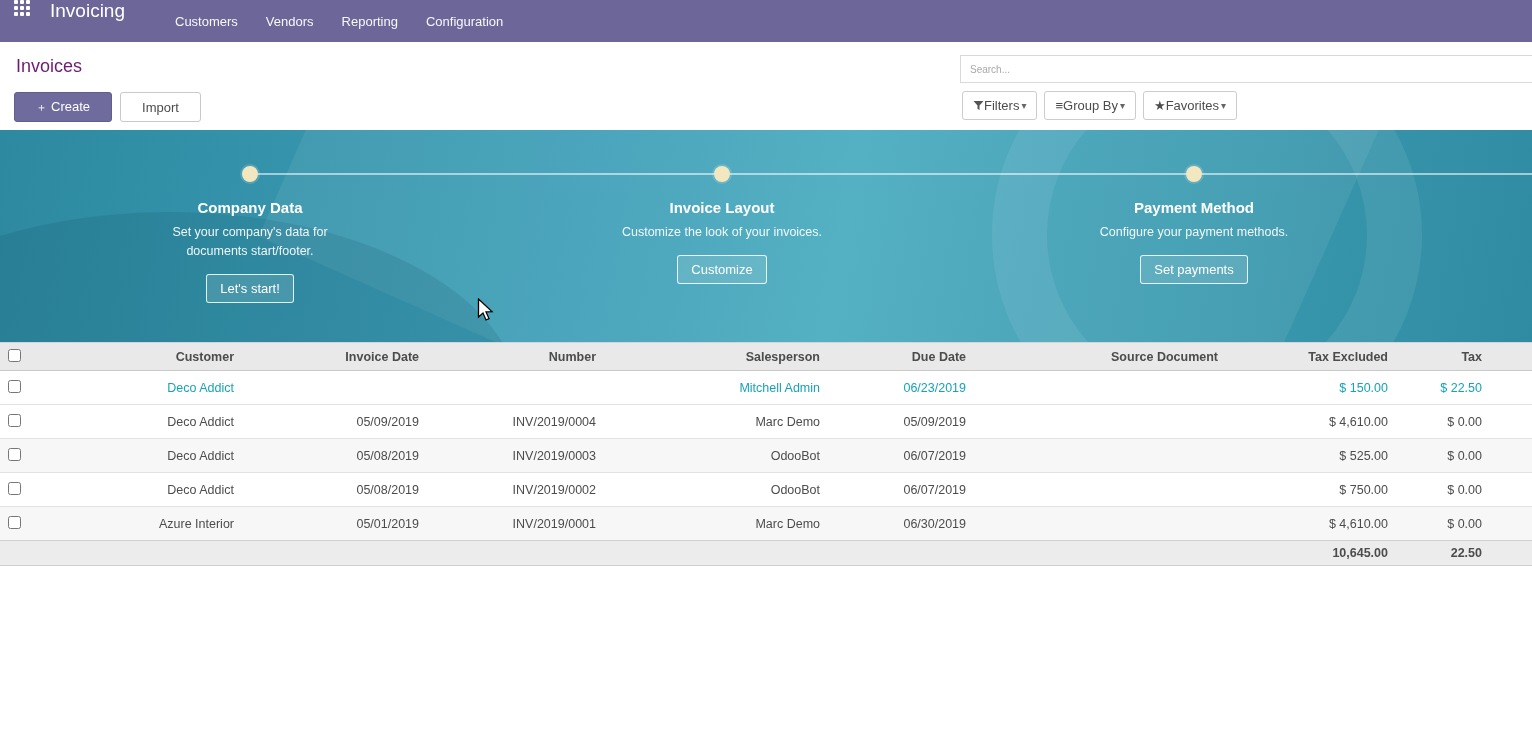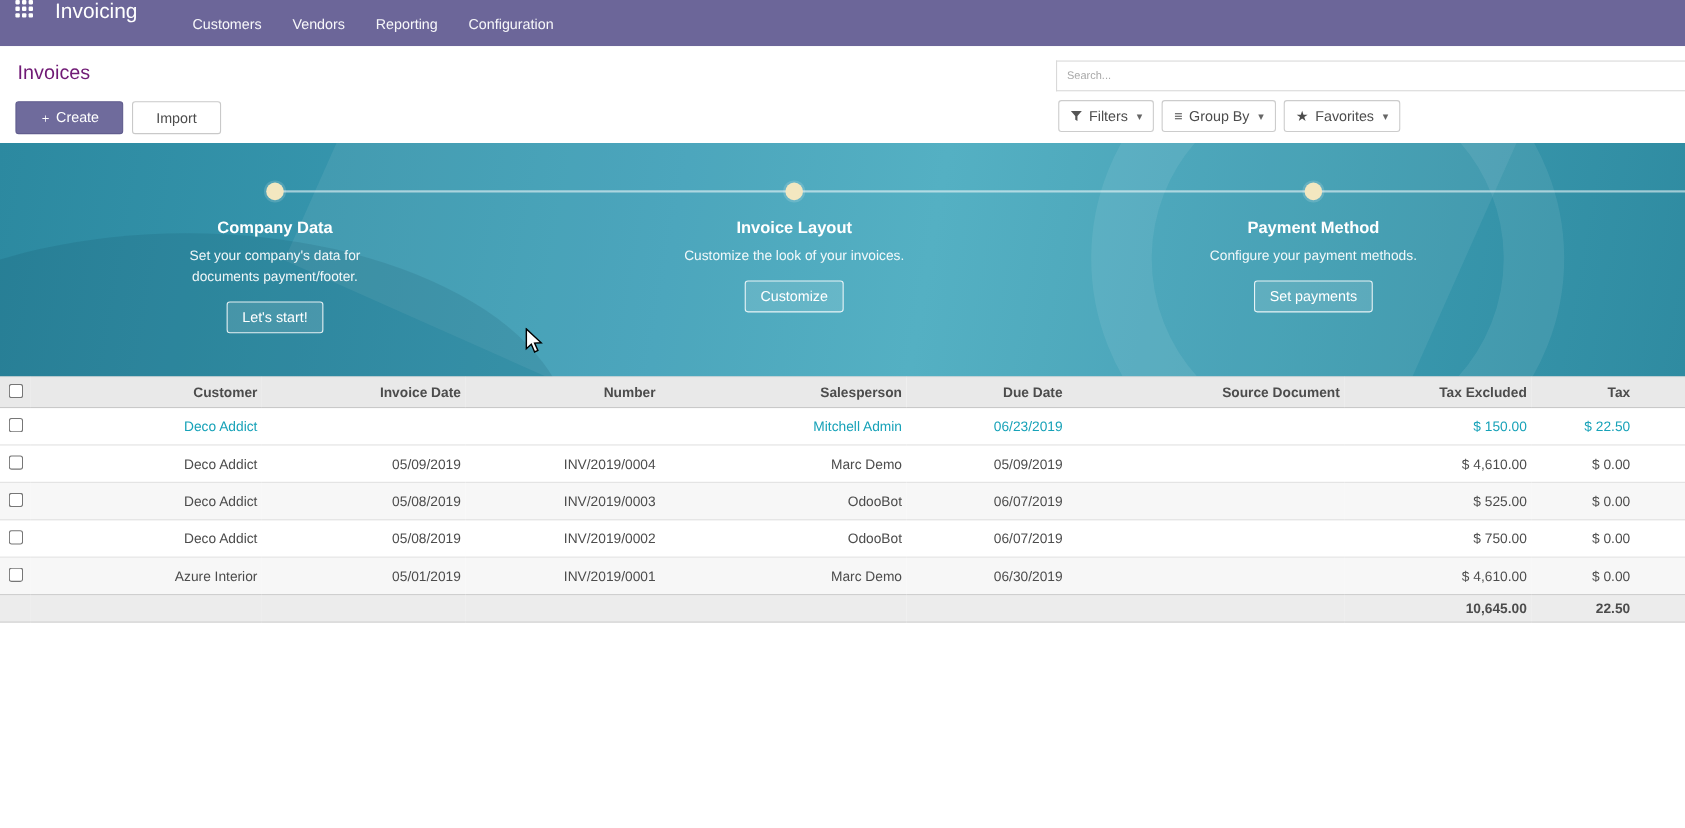--- a/index.html
+++ b/index.html
@@ -50,21 +50,21 @@
   .search-box { position: absolute; right: 0; top: 13px; width: 572px; height: 28px; }
   .search-box input {
     width: 100%; height: 100%;
     border: 1px solid #d9d9d9; border-right: none;
     padding: 4px 9px; font-size: 10px; color: #0c4a6e; outline: none;
     font-family: "Liberation Sans", sans-serif;
   }
   .search-box input::placeholder { color: #a9a9a9; }
   .filter-bar { position: absolute; left: 962px; top: 49px; display: flex; gap: 7px; }
   .fbtn {
-    display: inline-flex; align-items: center; gap: 6px;
+    display: inline-flex; align-items: center; 
     font-size: 13px; padding: 6px 10px; border: 1px solid #ccc; border-radius: 3px;
     background: #fff; color: #4c4c4c; cursor: pointer;
   }
   .fbtn .caret { font-size: 10px; color: #666; margin-left: 2px; }
   .fbtn .glyph { font-size: 13px; }
   .funnel-svg { display: inline-block; vertical-align: middle; }
 
   
   .banner {
     position: relative; height: 212px; overflow: hidden;
@@ -186,21 +186,21 @@
 
 <div class="banner">
   <div class="decor-a"></div>
   <div class="decor-b"></div>
   <div class="decor-c"></div>
   <div class="timeline"></div>
 
   <div class="step step-0">
     <div class="dot"></div>
     <h3>Company Data</h3>
-    <p>Set your company's data for documents payment/footer.</p>
+    <p>Set your company's data for documents start/footer.</p>
     <button class="btn-onboard">Let's start!</button>
   </div>
 
   <div class="step step-1">
     <div class="dot"></div>
     <h3>Invoice Layout</h3>
     <p>Customize the look of your invoices.</p>
     <button class="btn-onboard">Customize</button>
   </div>
 

